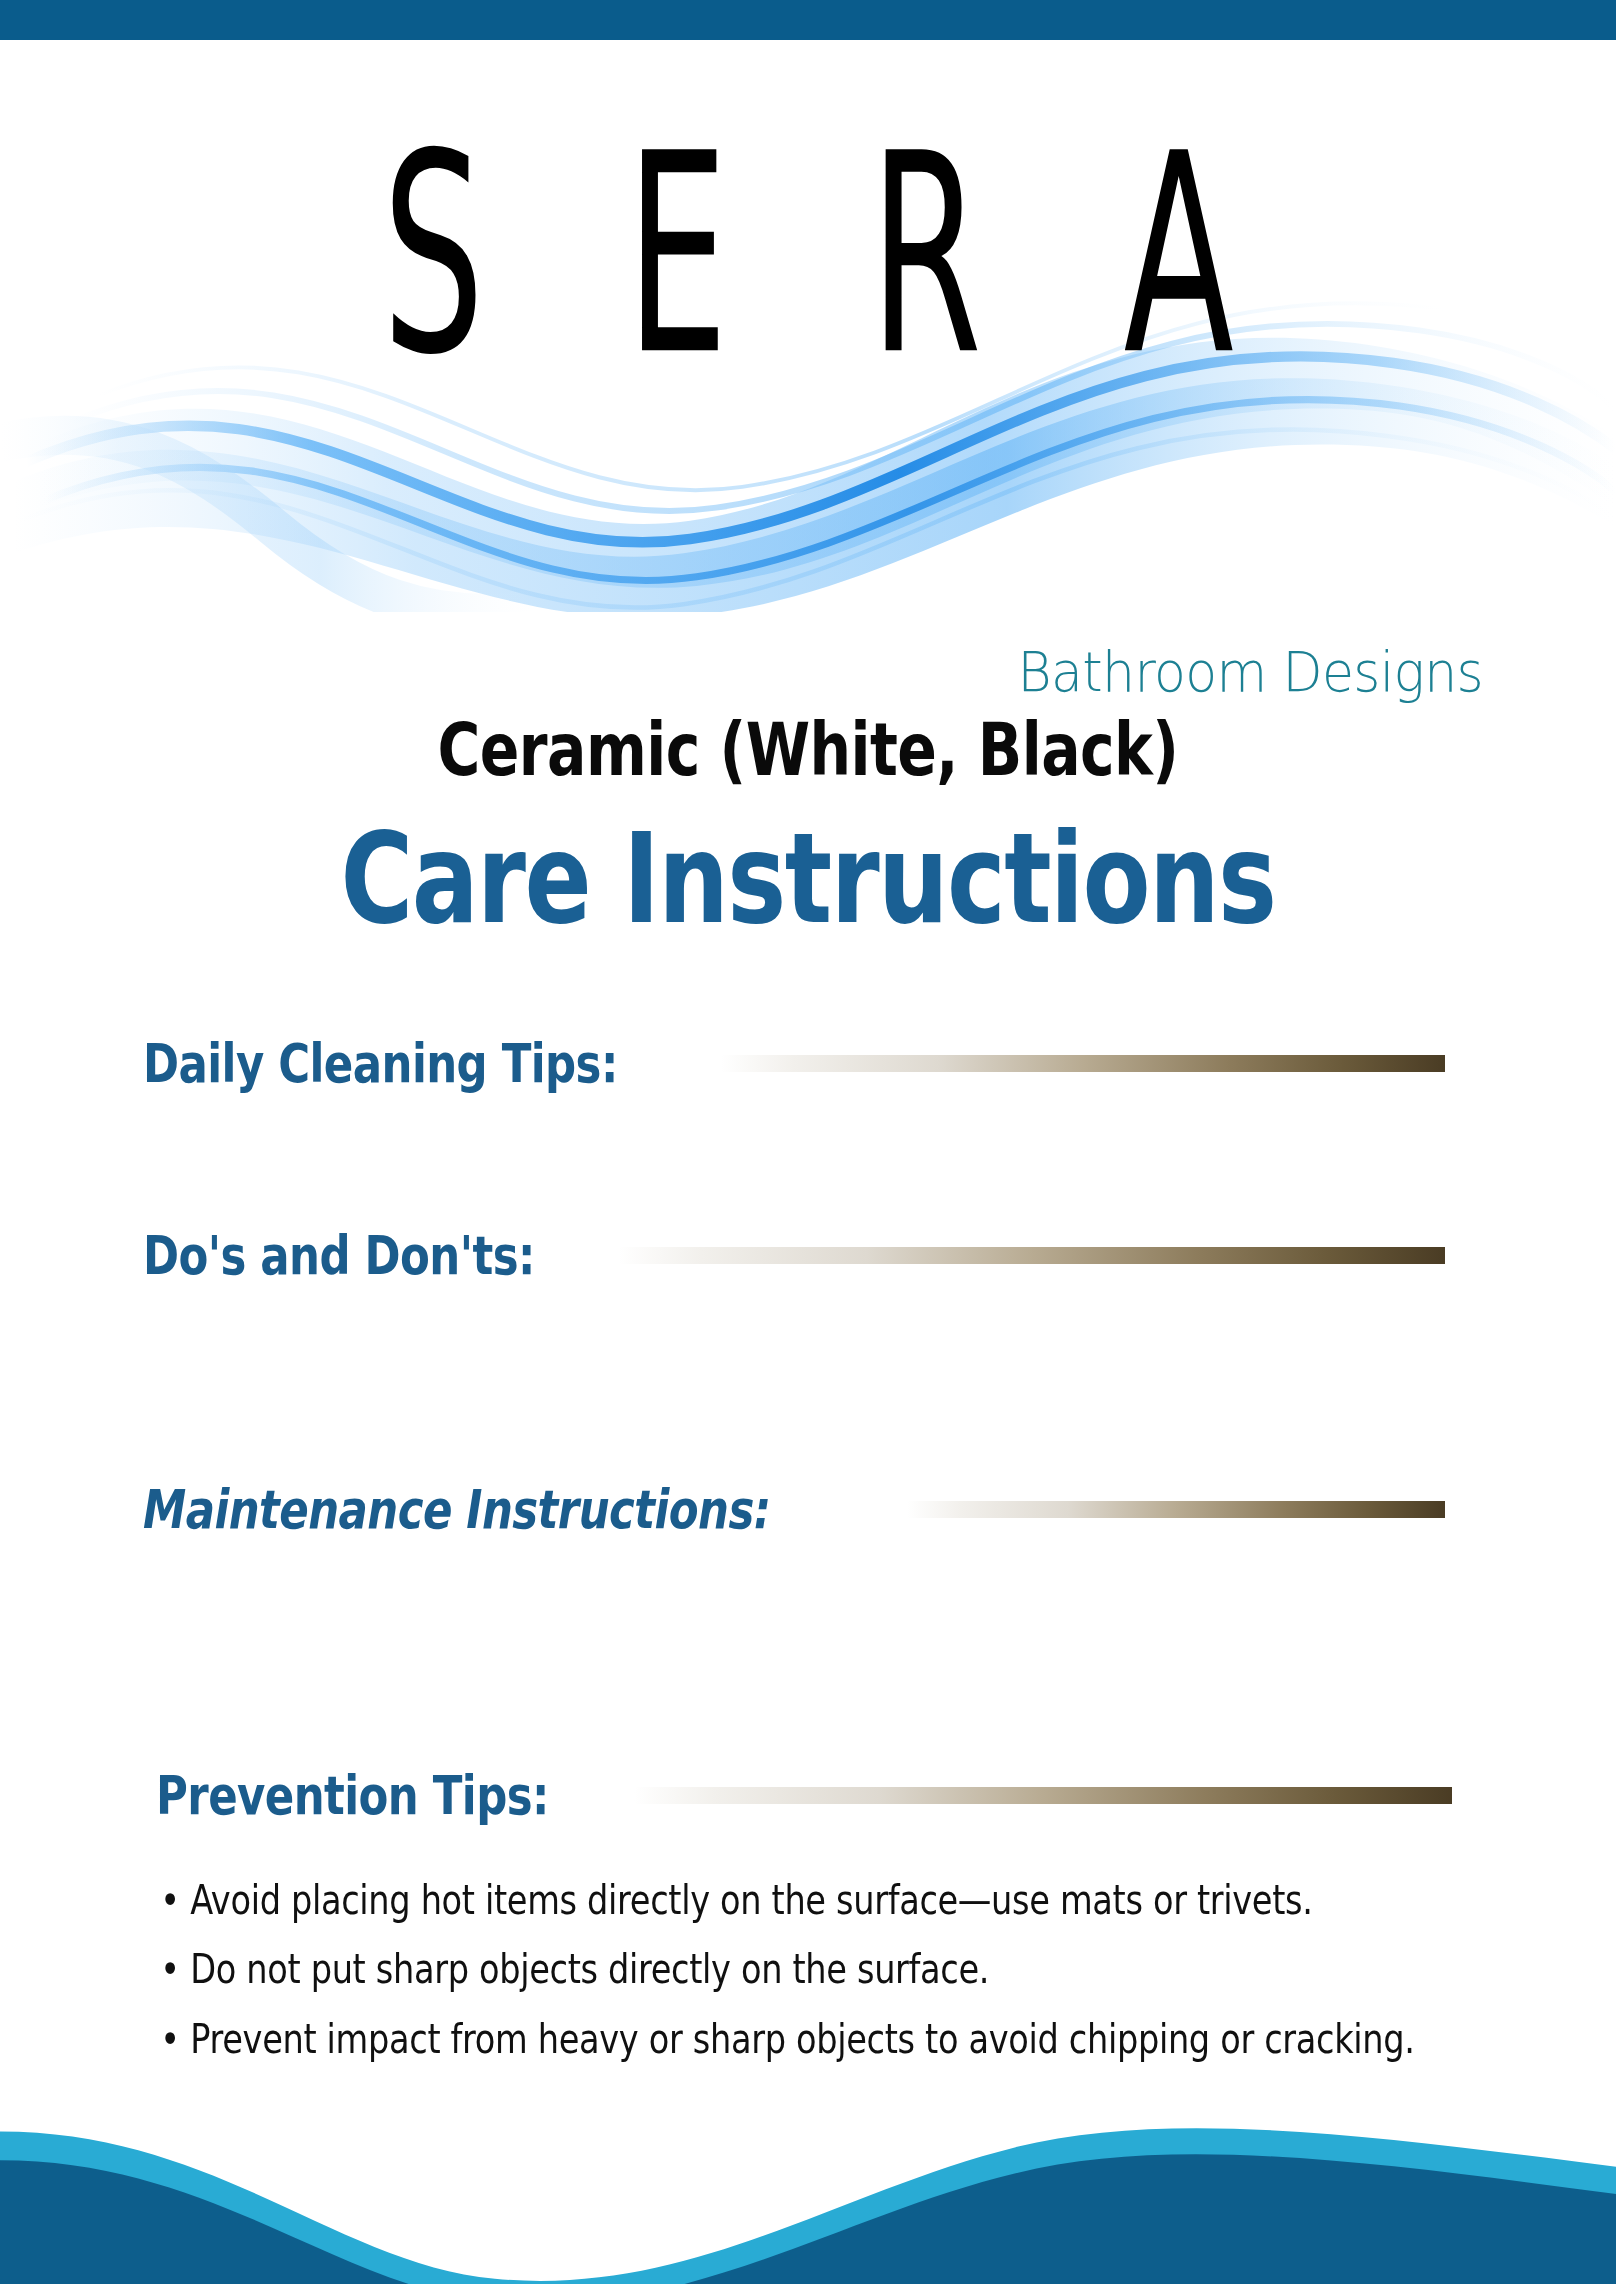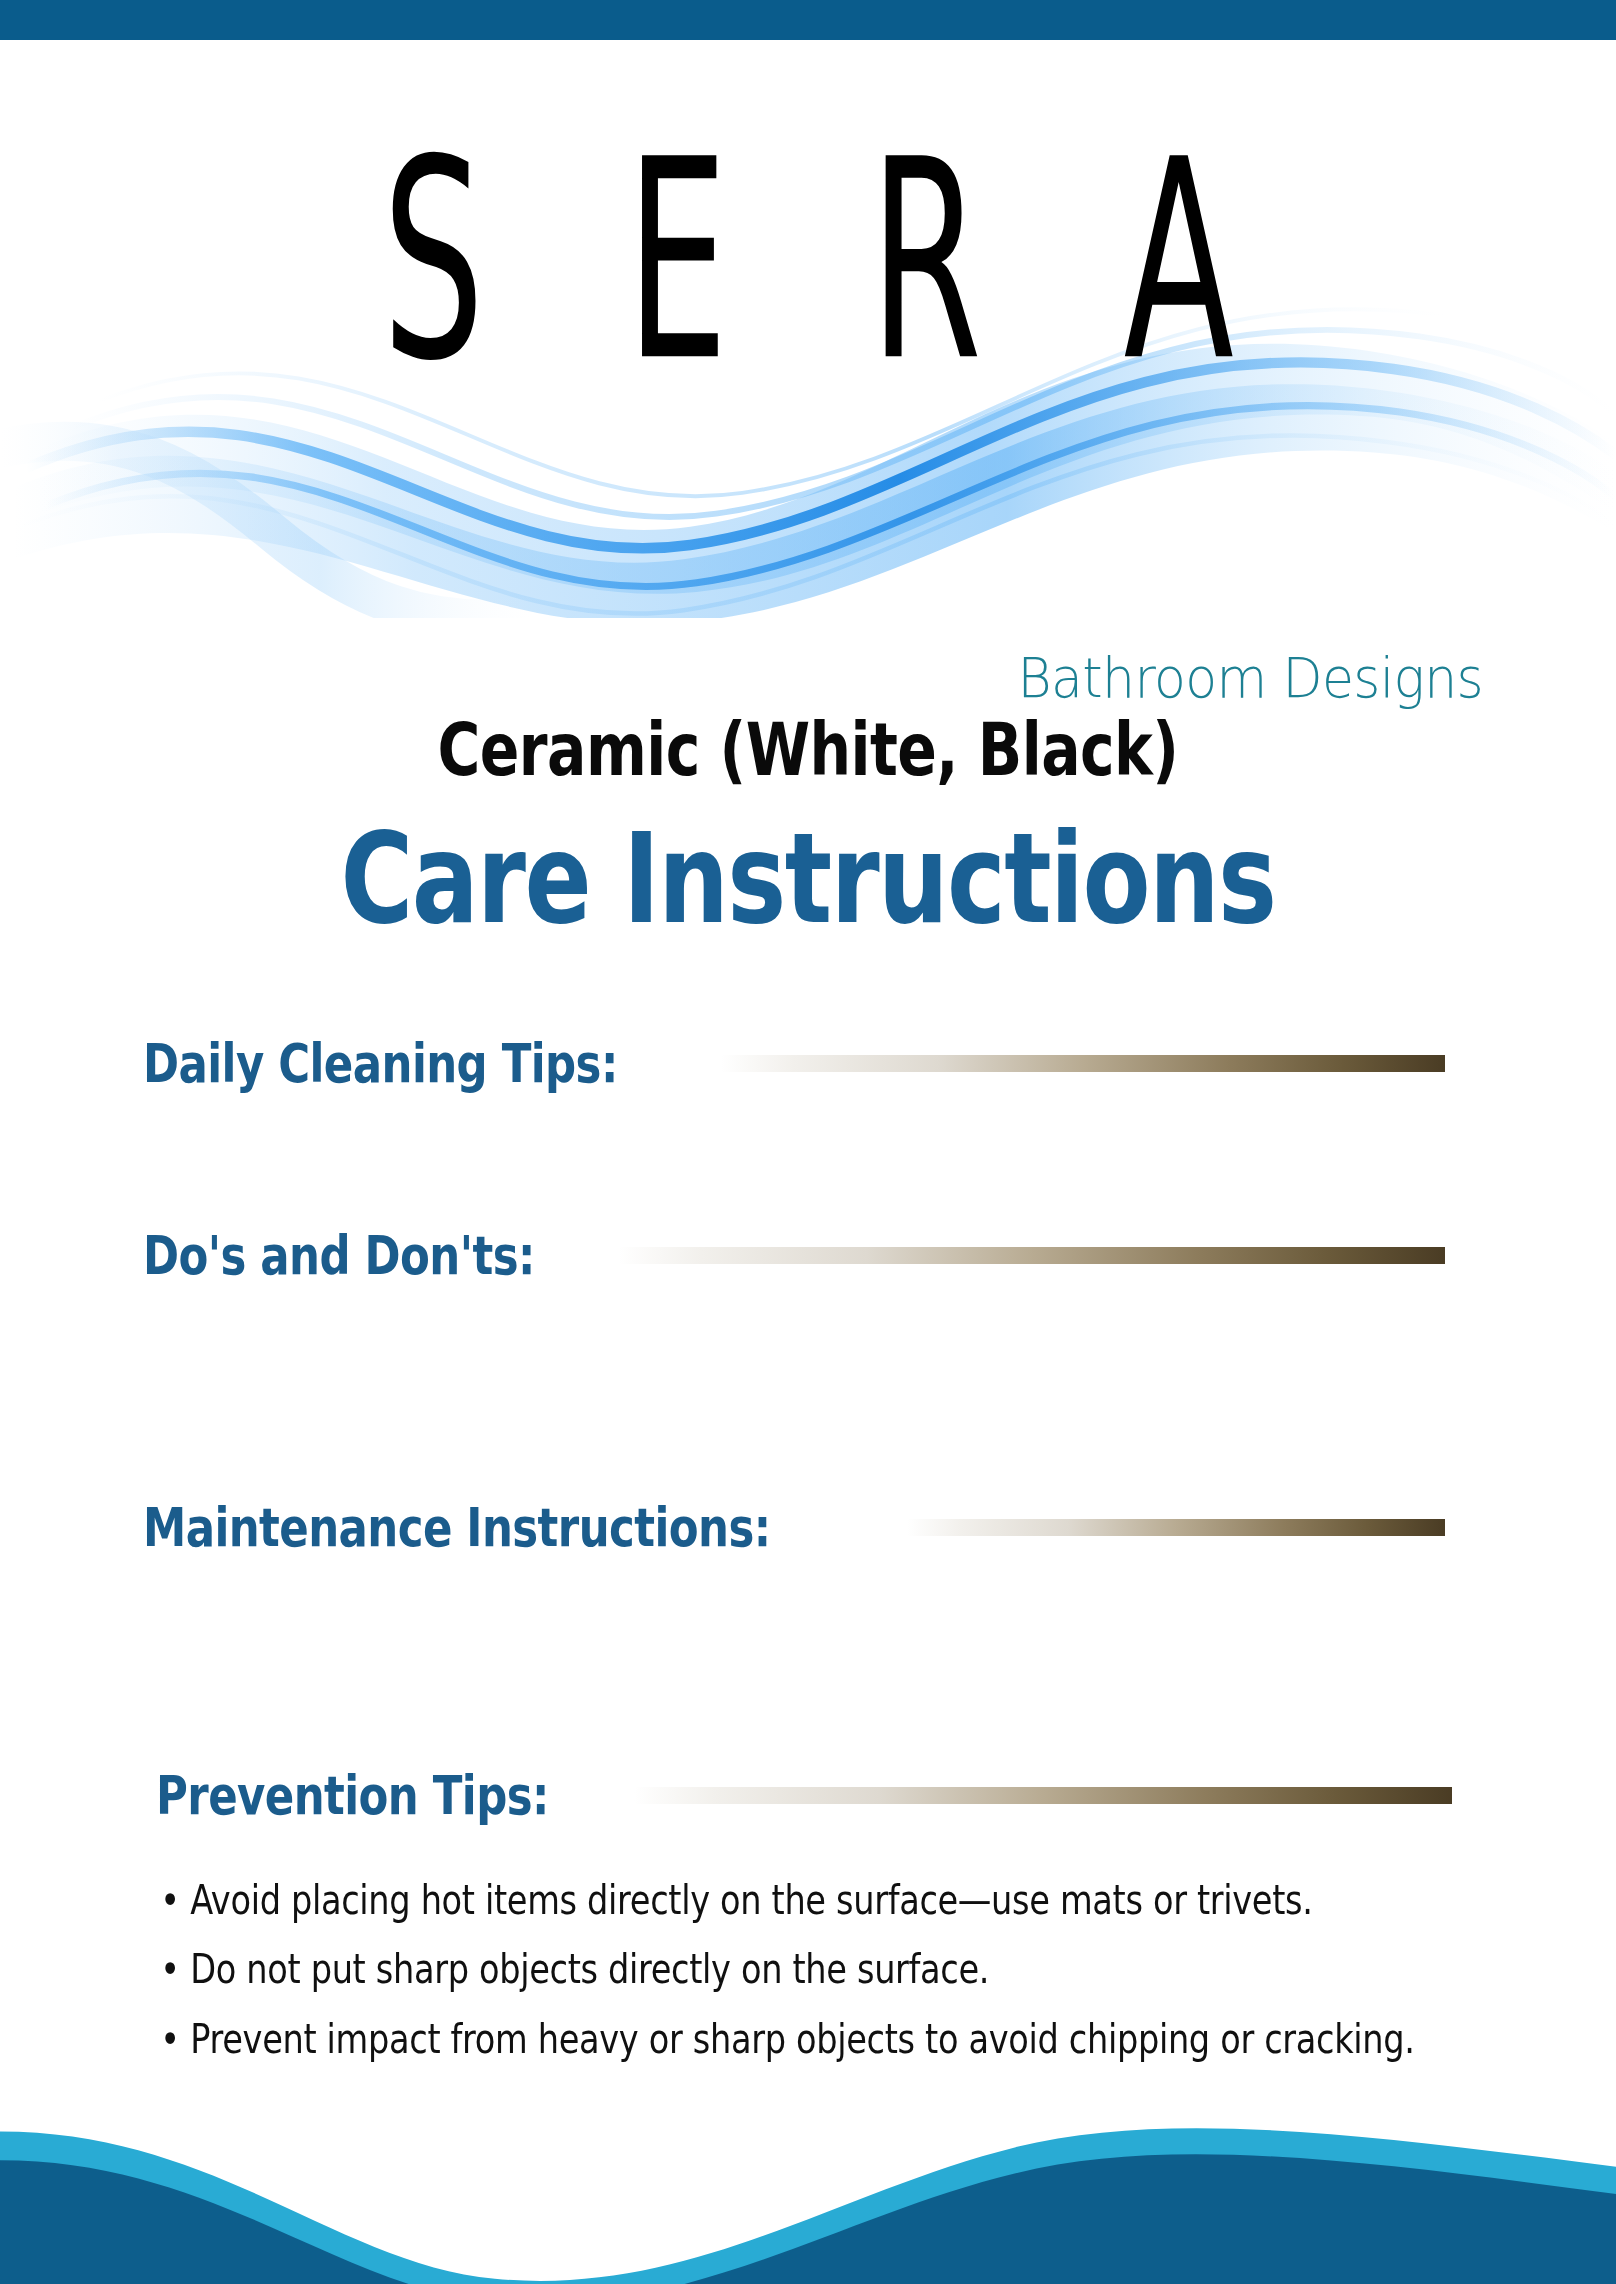--- a/index.html
+++ b/index.html
@@ -25,21 +25,21 @@
     position: absolute;
     top: 0; left: 0;
     width: 1616px;
     height: 40px;
     background: #0a5c8c;
   }
 
   
   .header {
     position: absolute;
-    top: 38px; left: 0;
+    top: 32px; left: 0;
     width: 1288px;
     height: 658px;
   }
 
   .wordmark {
     position: absolute;
     top: 85px;
     left: 0;
     width: 1616px;
     text-align: center;
@@ -179,21 +179,21 @@
     color: #101010;
     letter-spacing: -0.4px;
     white-space: nowrap;
     transform: scaleX(0.84);
     transform-origin: 0% 50%;
   }
 
   
   #sec-0 { position: absolute; top: 0px;    left: 143px; width: 1302px; margin-top: 20px; }
   #sec-1 { position: absolute; top: 212px;  left: 143px; width: 1302px; }
-  #sec-2 { position: absolute; top: 484px;  left: 143px; width: 1302px; }
+  #sec-2 { position: absolute; top: 466px;  left: 143px; width: 1302px; font-style: italic; }
   #sec-3 { position: absolute; top: 752px; left: 156px; width: 1296px; }
 
   #sec-0 .bullets { margin-top: 26px; }
   #sec-0 .bullets li { margin-bottom: 22px; padding-left: 6.5px; }
 
   #sec-1 .bullets { margin-top: 35px; }
   #sec-1 .bullets li { margin-bottom: 25px; }
 
   #sec-2 .bullets { margin-top: 36px; }
   #sec-2 .bullets li { margin-bottom: 23.4px; }

